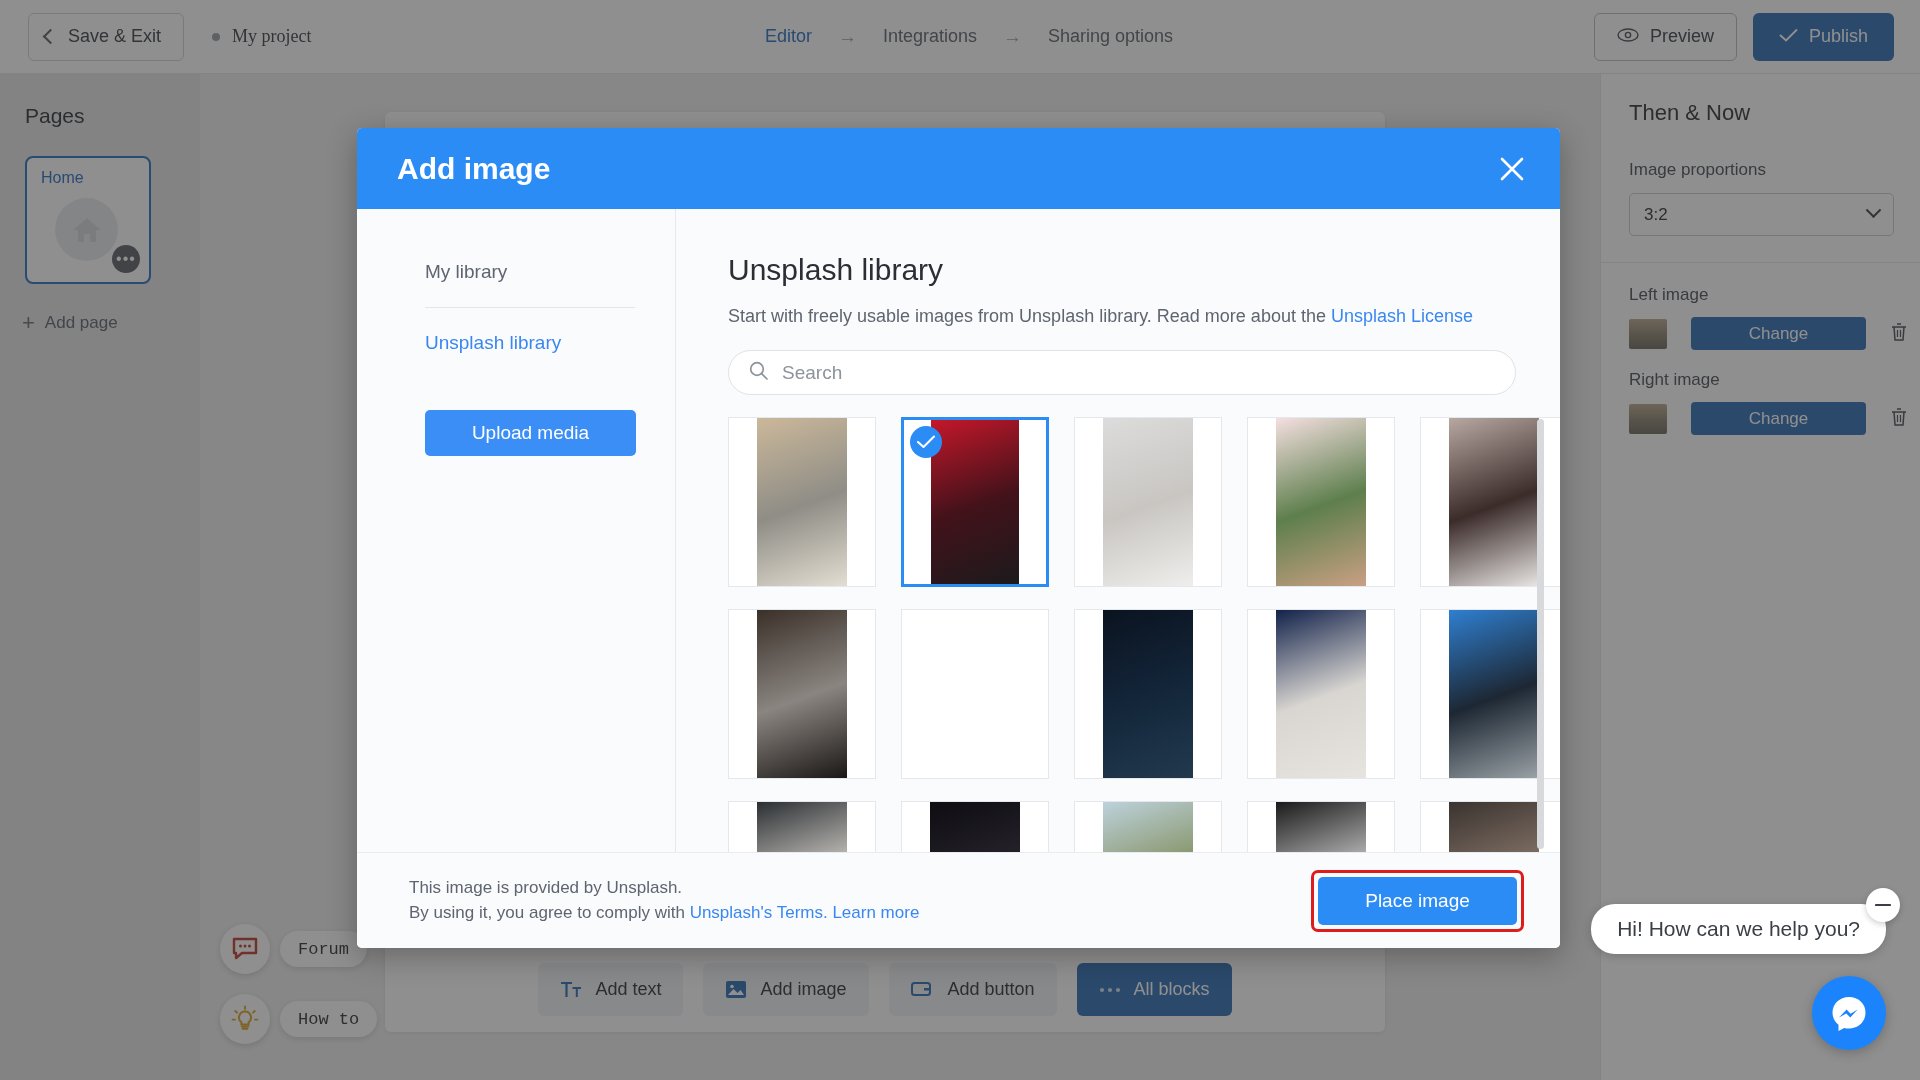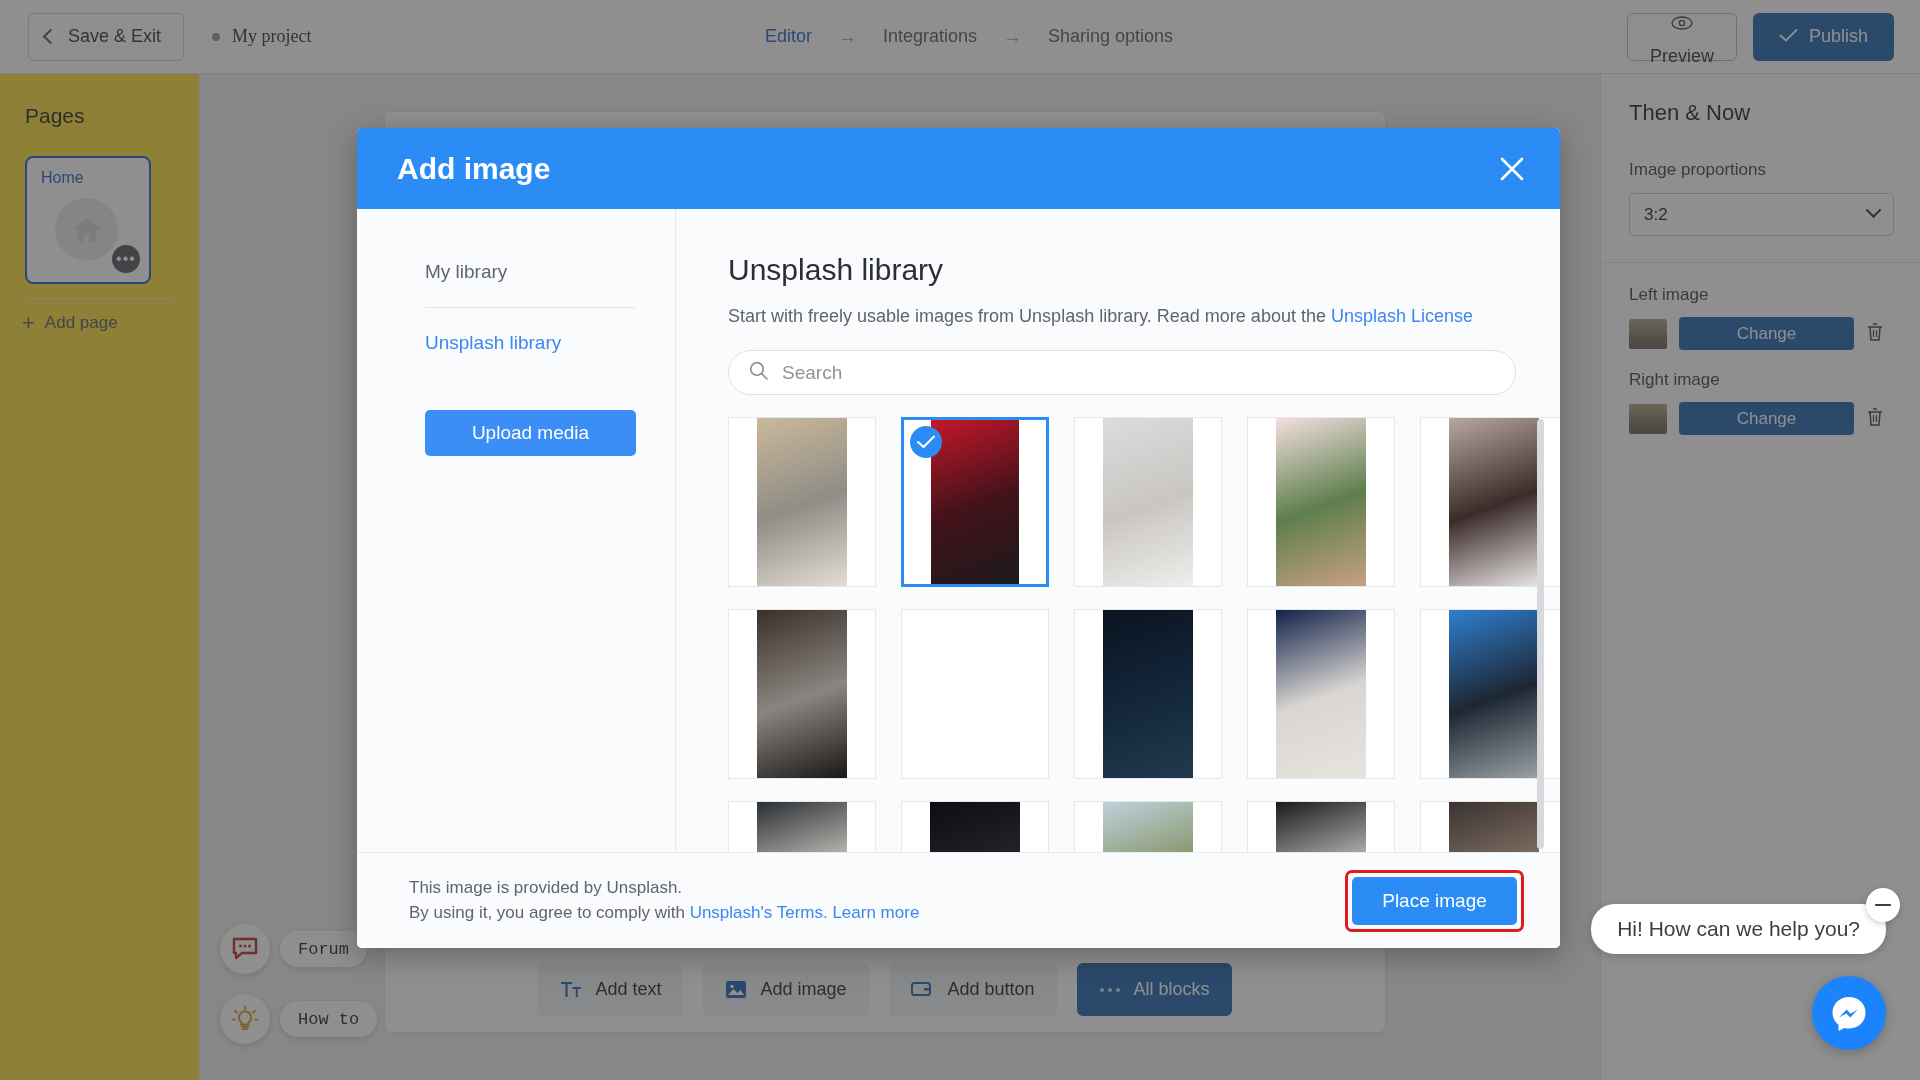--- a/index.html
+++ b/index.html
@@ -32,32 +32,32 @@
   .steps { position: absolute; left: 50%; transform: translateX(-50%);
     display: flex; align-items: center; gap: 26px; }
   .step { font-size: 18px; color: #5f6570; cursor: pointer; }
   .step.active { color: #2b6fc4; margin-left: 18px; }
   .arrow { color: #9aa0a6; font-size: 19px; }
 
   .topright { position: absolute; right: 26px; display: flex; align-items: center; gap: 16px; }
   .btn-preview {
     height: 48px; padding: 0 22px; border: 1px solid #b9bec5; border-radius: 6px;
     background: #fff; display: flex; align-items: center; gap: 11px;
-    font-size: 18px; color: #3d4148; cursor: pointer; flex-direction: column;
+    font-size: 18px; color: #3d4148; cursor: pointer;
   }
   .btn-publish {
     height: 48px; padding: 0 26px; border: none; border-radius: 6px;
     background: #2f6db5; display: flex; align-items: center; gap: 11px;
     font-size: 18px; color: #fff; cursor: pointer;
   }
 
   
   .pages-panel {
     position: absolute; left: 0; top: 74px; width: 200px; height: 1006px;
-    background: #fde047; border-right: 1px solid #e4e6eb;
+    background: #e5e5e5; border-right: 1px solid #e4e6eb;
   }
   .pages-title { font-size: 21px; color: #2f3338; margin: 30px 0 0 25px; }
   .page-card {
     margin: 28px 0 0 25px; width: 126px; height: 128px;
     border: 2px solid #2b6fc4; border-radius: 8px; background: #fff;
     position: relative; cursor: pointer;
   }
   .page-card-label { font-size: 16px; color: #2b6fc4; margin: 11px 0 0 14px; }
   .page-thumb-circle {
     position: absolute; left: 28px; top: 40px; width: 63px; height: 63px;
@@ -116,21 +116,21 @@
   .rp-label { font-size: 17px; color: #4c5158; margin: 34px 0 0 28px; }
   .rp-select {
     margin: 13px 0 0 28px; width: 265px; height: 43px; border: 1px solid #c9ced4;
     border-radius: 5px; background: #fff; display: flex; align-items: center;
     justify-content: space-between; padding: 0 14px; cursor: pointer;
   }
   .rp-select span { font-size: 17px; color: #2f3338; }
   .chev-dn { width: 11px; height: 11px; border-right: 2px solid #3d4148;
     border-bottom: 2px solid #3d4148; transform: rotate(45deg) translate(-3px,-3px); }
   .rp-divider { margin: 26px 0 0 0; border-top: 1px solid #e7e9ec; }
-  .img-row { display: flex; align-items: center; gap: 12px; margin: 12px 0 0 28px; }
+  .img-row { display: flex; align-items: center; gap: 24px; margin: 12px 0 0 28px; }
   .img-thumb { width: 38px; height: 30px; border-radius: 2px;
     background: linear-gradient(#b9a88c,#8b8270 55%,#6e6a60); }
   .btn-change { width: 175px; height: 33px; border: none; border-radius: 4px;
     background: #2f6db5; color: #fff; font-size: 17px; cursor: pointer;
     font-family: "Liberation Sans", sans-serif; }
   .trash { cursor: pointer; }
 
   
   .overlay { position: absolute; inset: 0; background: rgba(40,40,40,.52); z-index: 20; }
   .modal {
@@ -182,21 +182,21 @@
     border-radius: 4px; background: #d7d9dd; cursor: pointer; }
 
   .modal-foot {
     flex: 0 0 96px; border-top: 1px solid #e9ebef; background: #fafbfd;
     display: flex; align-items: center; justify-content: space-between;
     padding: 0 36px 0 52px;
   }
   .foot-text { font-size: 17px; color: #5f6570; line-height: 1.45; }
   .foot-text a { color: #3b87f0; text-decoration: none; }
   .place-wrap { border: 3px solid #e01b1b; border-radius: 7px; padding: 4px; }
-  .btn-place { width: 165px; height: 48px; border: none; border-radius: 5px;
+  .btn-place { width: 199px; height: 48px; border: none; border-radius: 5px;
     background: #2b8cf5; color: #fff; font-size: 19px; cursor: pointer;
     font-family: "Liberation Sans", sans-serif; }
 
   
   .chat-wrap { position: absolute; right: 34px; bottom: 30px; z-index: 40;
     display: flex; flex-direction: column; align-items: flex-end; }
   .chat-bubble { position: relative; background: #fff; border-radius: 24px;
     padding: 13px 26px; font-size: 21px; color: #3a3f46;
     box-shadow: 0 2px 10px rgba(0,0,0,.18); }
   .chat-min { position: absolute; right: -14px; top: -16px; width: 34px; height: 34px;

